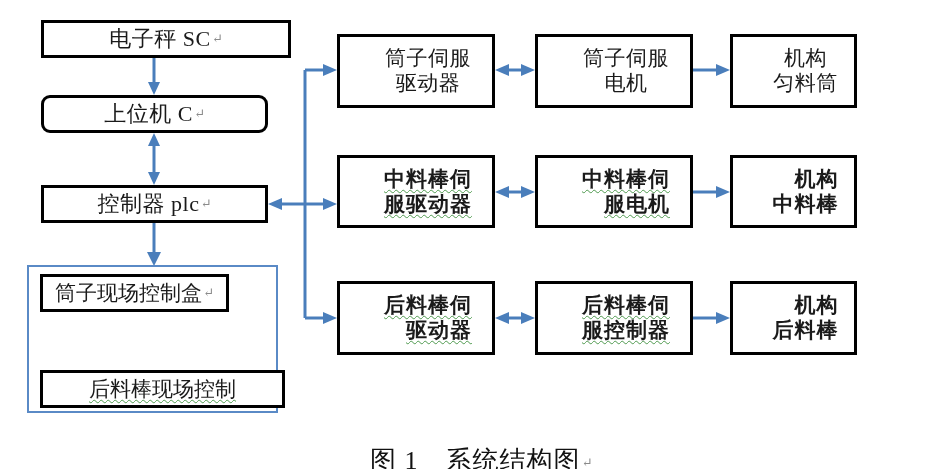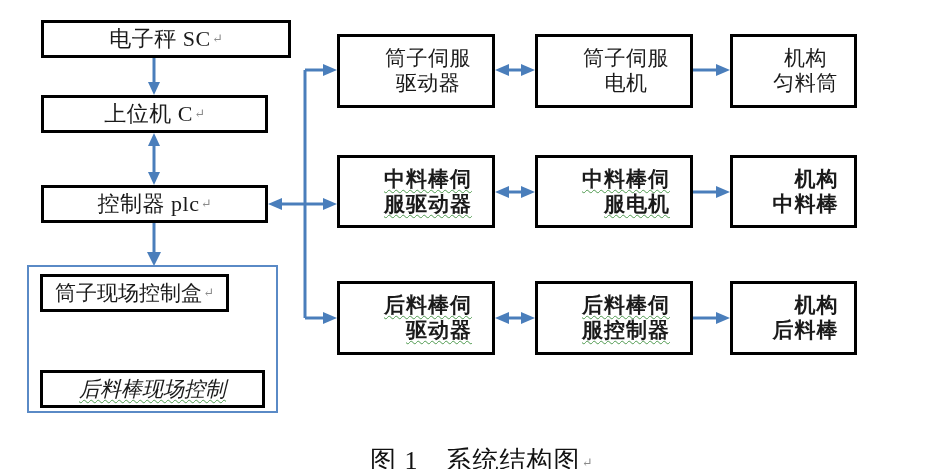--- a/index.html
+++ b/index.html
@@ -106,39 +106,39 @@
 </head>
 <body>
 
 <div id="canvas">
 
   <div class="box single-line" style="left:41px; top:20px; width:250px; height:38px;">
     <span class="txt">电子秤 SC</span>
       <span class="pilcrow">↵</span>
   </div>
 
-  <div class="box single-line" style="left:41px; top:95px; width:227px; height:38px;">
+  <div class="box single-line" style="left:41px; top:95px; width:227px; height:38px;border-radius:9px;">
     <span class="txt">上位机 C</span>
       <span class="pilcrow">↵</span>
   </div>
 
   <div class="box single-line" style="left:41px; top:185px; width:227px; height:38px;">
     <span class="txt">控制器 plc</span>
       <span class="pilcrow">↵</span>
   </div>
 
   <div class="group-frame" style="left:27px; top:265px; width:251px; height:148px;"></div>
 
   <div class="subbox" style="left:40px; top:274px; width:189px; height:38px;">
     <span class="txt">筒子现场控制盒</span>
       <span class="pilcrow">↵</span>
   </div>
 
 
-  <div class="subbox squiggle" style="left:40px; top:370px; width:225px; height:38px;font-style:italic;">
+  <div class="subbox squiggle" style="left:40px; top:370px; width:245px; height:38px;">
     <span class="txt">后料棒现场控制</span>
   </div>
 
   <div class="box two-line" style="left:337px; top:34px; width:158px; height:74px;">
     <span class="txt">筒子伺服
 驱动器</span>
   </div>
 
   <div class="box two-line" style="left:535px; top:34px; width:158px; height:74px;">
     <span class="txt">筒子伺服

